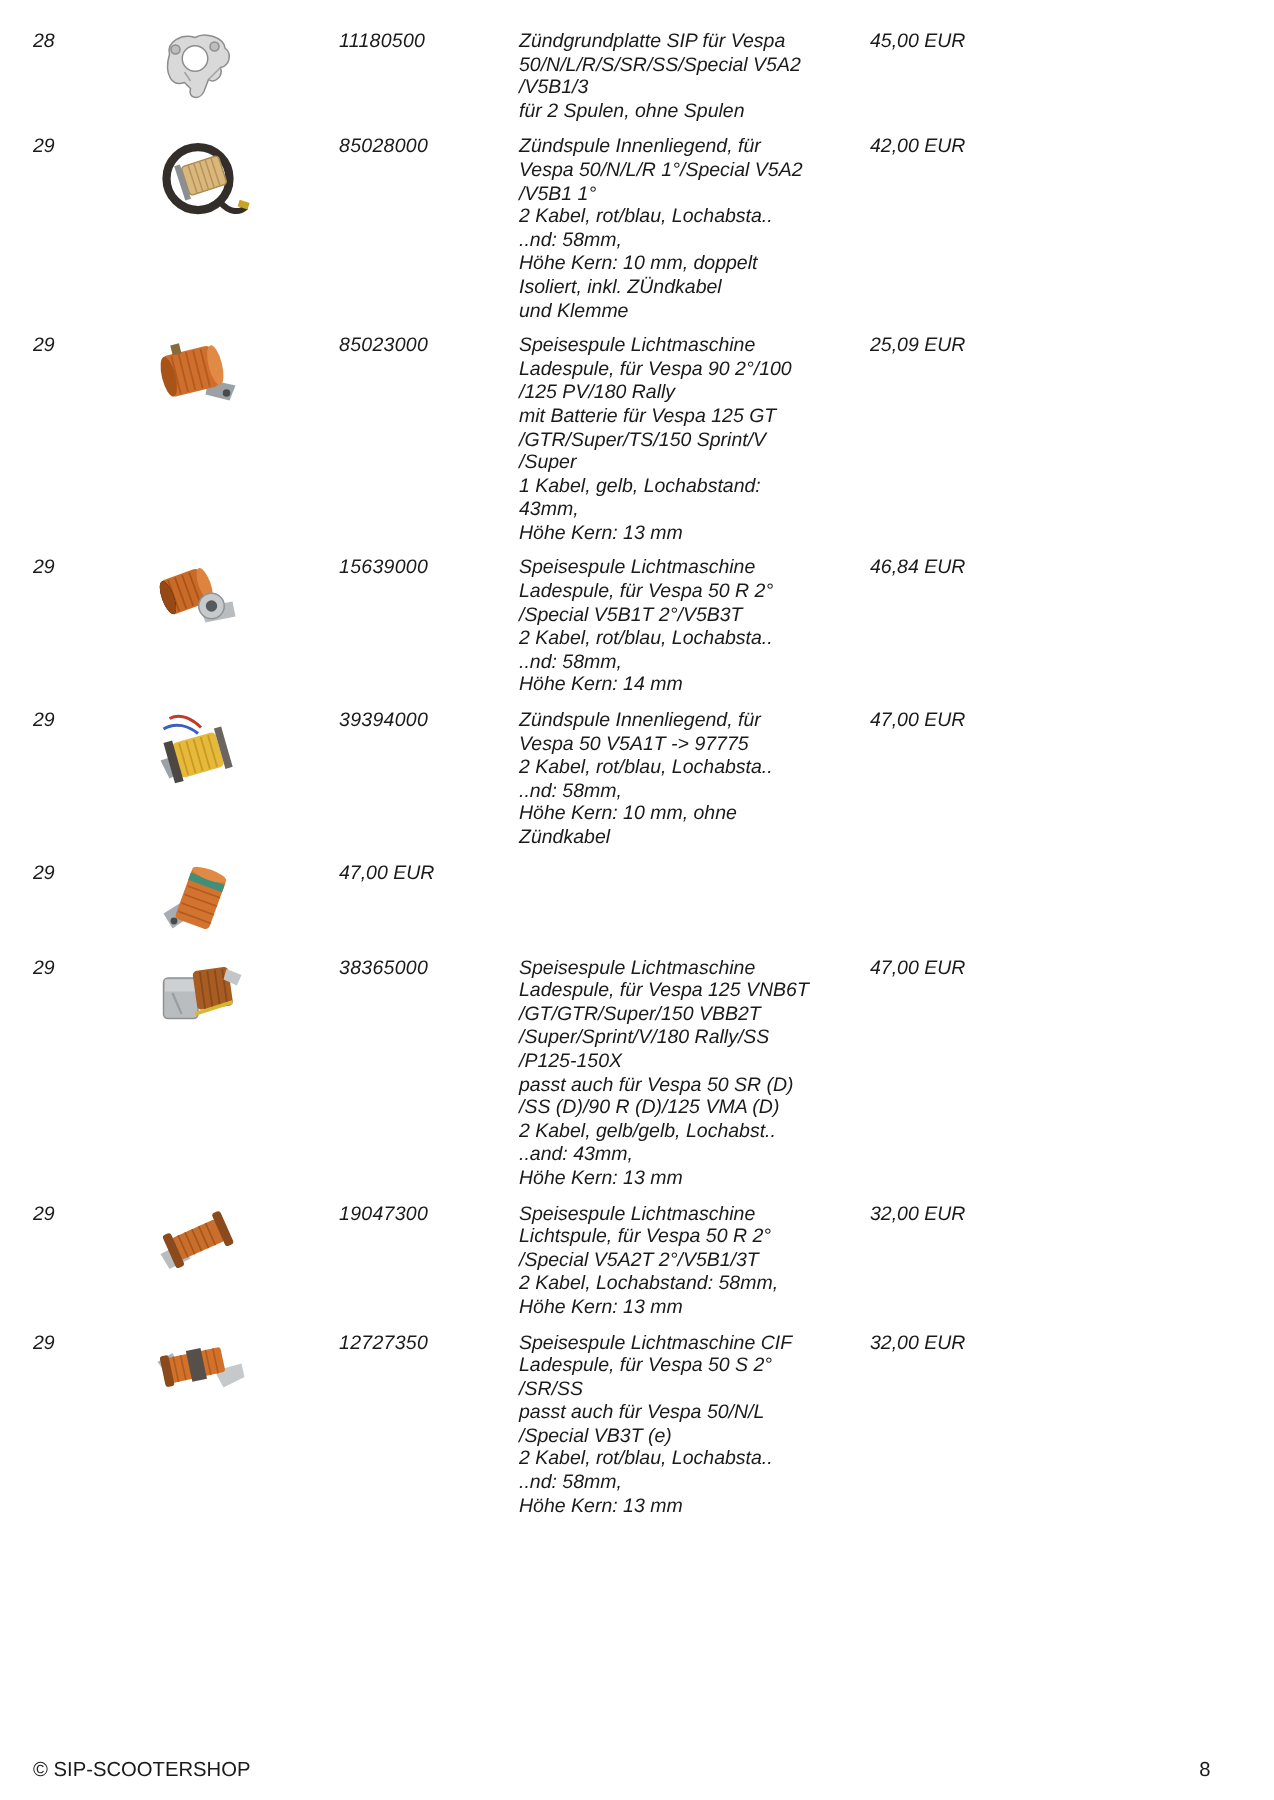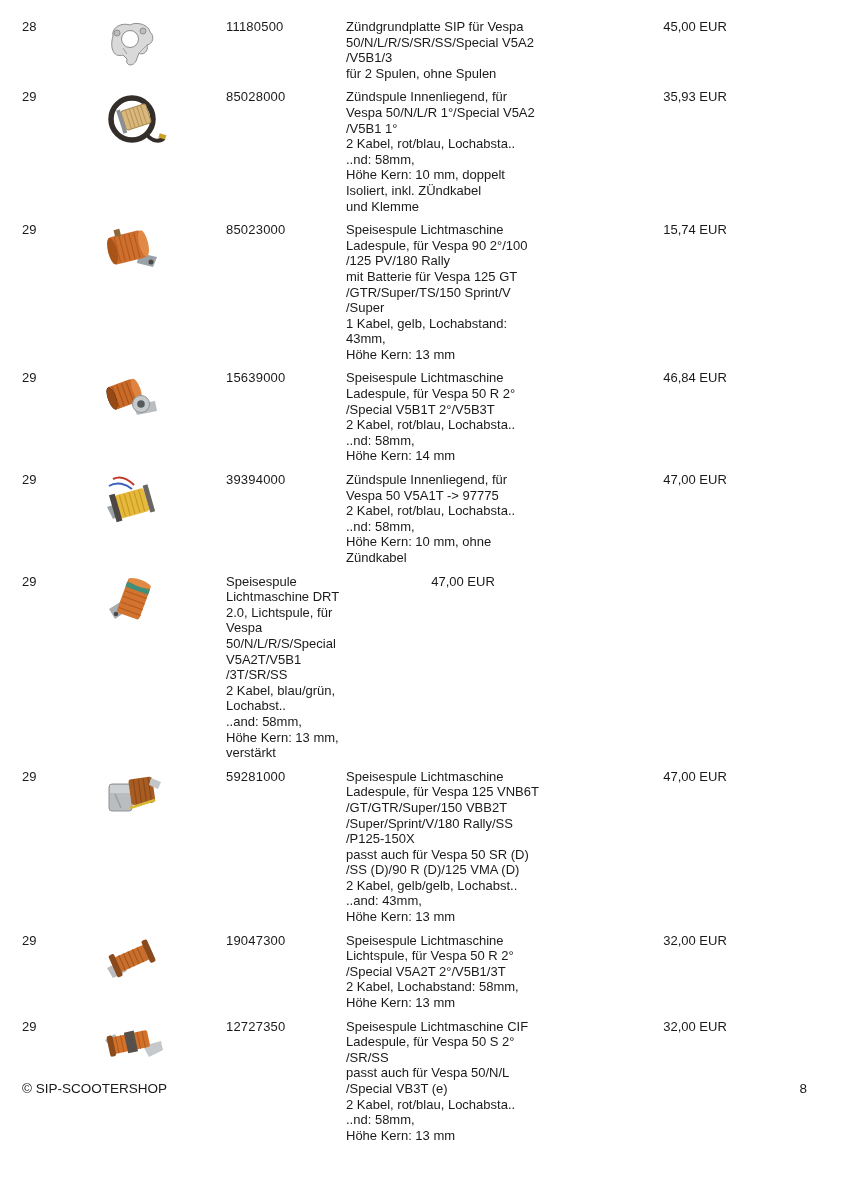--- a/index.html
+++ b/index.html
@@ -24,41 +24,42 @@
   }
   .row {
     display: grid;
     grid-template-columns: 81px 123px 120px 234px 1fr;
     padding-bottom: 8px;
   }
   .cell {
     font-size: 13px;
     line-height: 15.6px;
     color: #1a1a1a;
+    font-style: italic;
   }
   .page-num { }
   .image-cell {
     display: flex;
     justify-content: flex-start;
     align-items: flex-start;
     padding-top: 1px;
   }
   .part-num { letter-spacing: 0.2px; }
   .desc {
     white-space: pre-line;
   }
   .price {
-    text-align: center;
+    text-align: left;
     padding-right: 0;
   }
   .footer {
     position: absolute;
     left: 22px;
     right: 42px;
-    top: 1081px;
+    top: 1172px;
     display: flex;
     justify-content: space-between;
     font-size: 13.5px;
     color: #1a1a1a;
   }
   svg { display: block; }
 </style>
 </head>
 <body>
 
@@ -103,21 +104,21 @@
       </div>
       <div class="cell part-num">85028000</div>
       <div class="cell desc">Zündspule Innenliegend, für
 Vespa 50/N/L/R 1°/Special V5A2
 /V5B1 1°
 2 Kabel, rot/blau, Lochabsta..
 ..nd: 58mm,
 Höhe Kern: 10 mm, doppelt
 Isoliert, inkl. ZÜndkabel
 und Klemme</div>
-      <div class="cell price">35,93 EUR</div>
+      <div class="cell price">42,00 EUR</div>
     </div>
 
     <div class="row">
       <div class="cell page-num">29</div>
       <div class="cell image-cell">
         <svg width="60" height="52" viewBox="0 0 60 52">
           <path d="M36,30 L54,34 L50,44 L34,40 Z" fill="#9aa2a8"></path>
           <circle cx="48" cy="39" r="2.5" fill="#4a4a4a"></circle>
           <g transform="rotate(-14 26 24)">
             <rect x="7" y="10" width="34" height="28" rx="4" fill="#cf6f2d"></rect>
@@ -131,21 +132,21 @@
       <div class="cell part-num">85023000</div>
       <div class="cell desc">Speisespule Lichtmaschine
 Ladespule, für Vespa 90 2°/100
 /125 PV/180 Rally
 mit Batterie für Vespa 125 GT
 /GTR/Super/TS/150 Sprint/V
 /Super
 1 Kabel, gelb, Lochabstand:
 43mm,
 Höhe Kern: 13 mm</div>
-      <div class="cell price">15,74 EUR</div>
+      <div class="cell price">25,09 EUR</div>
     </div>
 
     <div class="row">
       <div class="cell page-num">29</div>
       <div class="cell image-cell">
         <svg width="58" height="52" viewBox="0 0 58 52">
           <path d="M30,34 L52,30 L54,40 L34,44 Z" fill="#b9bdc0"></path>
           <g transform="rotate(-20 24 22)">
             <rect x="6" y="10" width="28" height="24" rx="3.5" fill="#c96a28"></rect>
             <path d="M12,11 V33 M17,11 V33 M22,11 V33 M27,11 V33" stroke="#a85418" stroke-width="1.2"></path>
@@ -199,46 +200,39 @@
           <path d="M6,34 L22,24 L28,33 L12,44 Z" fill="#a7adb2"></path>
           <circle cx="13" cy="39" r="2.3" fill="#4a4a4a"></circle>
           <g transform="rotate(20 30 26)">
             <rect x="18" y="6" width="24" height="36" rx="3" fill="#d27430"></rect>
             <path d="M19,13 H42 M19,19 H42 M19,25 H42 M19,31 H42 M19,37 H42" stroke="#b35a1f" stroke-width="1.1"></path>
             <rect x="18" y="10" width="24" height="5" fill="#3f8f7a"></rect>
             <ellipse cx="30" cy="7" rx="12" ry="3.5" fill="#e08a45"></ellipse>
           </g>
         </svg>
       </div>
-      <div class="cell desc">Speisespule Lichtmaschine DRT
-2.0, Lichtspule, für Vespa
-50/N/L/R/S/Special V5A2T/V5B1
-/3T/SR/SS
-2 Kabel, blau/grün, Lochabst..
-..and: 58mm,
-Höhe Kern: 13 mm, verstärkt</div>
       <div class="cell price">47,00 EUR</div>
     </div>
 
     <div class="row">
       <div class="cell page-num">29</div>
       <div class="cell image-cell">
         <svg width="60" height="52" viewBox="0 0 60 52">
           <rect x="6" y="14" width="23" height="27" rx="3" fill="#b9bdc0" stroke="#8e9295"></rect>
           <rect x="7" y="15" width="21" height="8" fill="#cdd1d3"></rect>
           <path d="M12,24 L18,38" stroke="#9a9ea1" stroke-width="1.5"></path>
           <g transform="rotate(-8 38 22)">
             <rect x="27" y="8" width="24" height="26" rx="3" fill="#a85c22"></rect>
             <path d="M32,9 V34 M37,9 V34 M42,9 V34 M47,9 V34" stroke="#8a4a1c" stroke-width="1.2"></path>
           </g>
           <path d="M27,38 L52,30" stroke="#d8b832" stroke-width="2.5"></path>
           <path d="M48,8 L58,12 L55,19 L46,15 Z" fill="#c2c6c9"></path>
         </svg>
       </div>
-      <div class="cell part-num">59281000</div>
+      <div class="cell part-num">38365000</div>
       <div class="cell desc">Speisespule Lichtmaschine
 Ladespule, für Vespa 125 VNB6T
 /GT/GTR/Super/150 VBB2T
 /Super/Sprint/V/180 Rally/SS
 /P125-150X
 passt auch für Vespa 50 SR (D)
 /SS (D)/90 R (D)/125 VMA (D)
 2 Kabel, gelb/gelb, Lochabst..
 ..and: 43mm,
 Höhe Kern: 13 mm</div>

